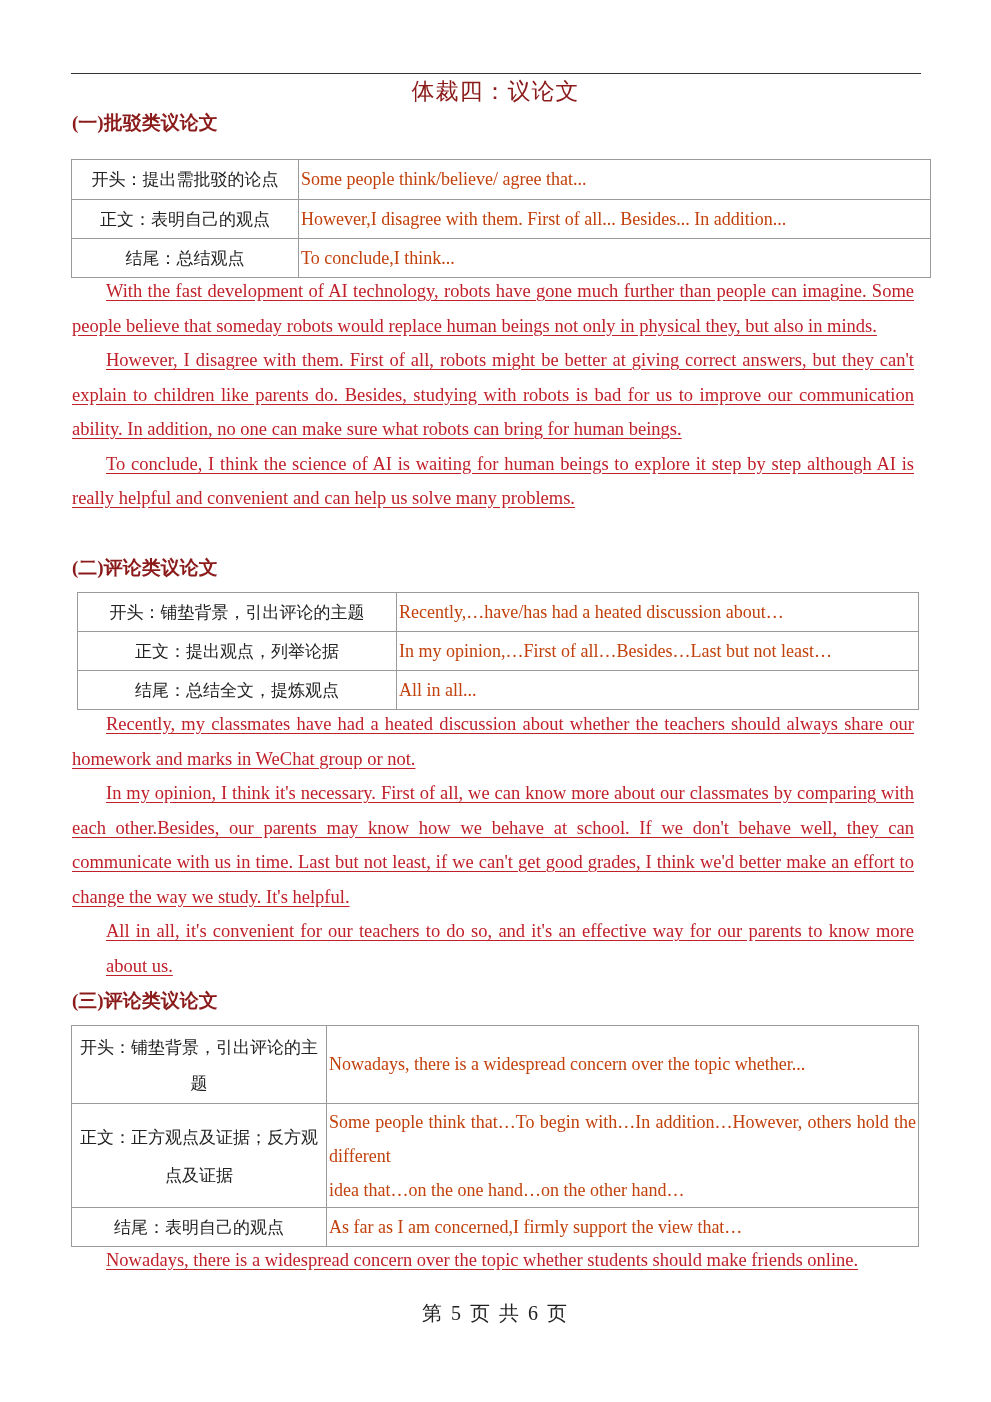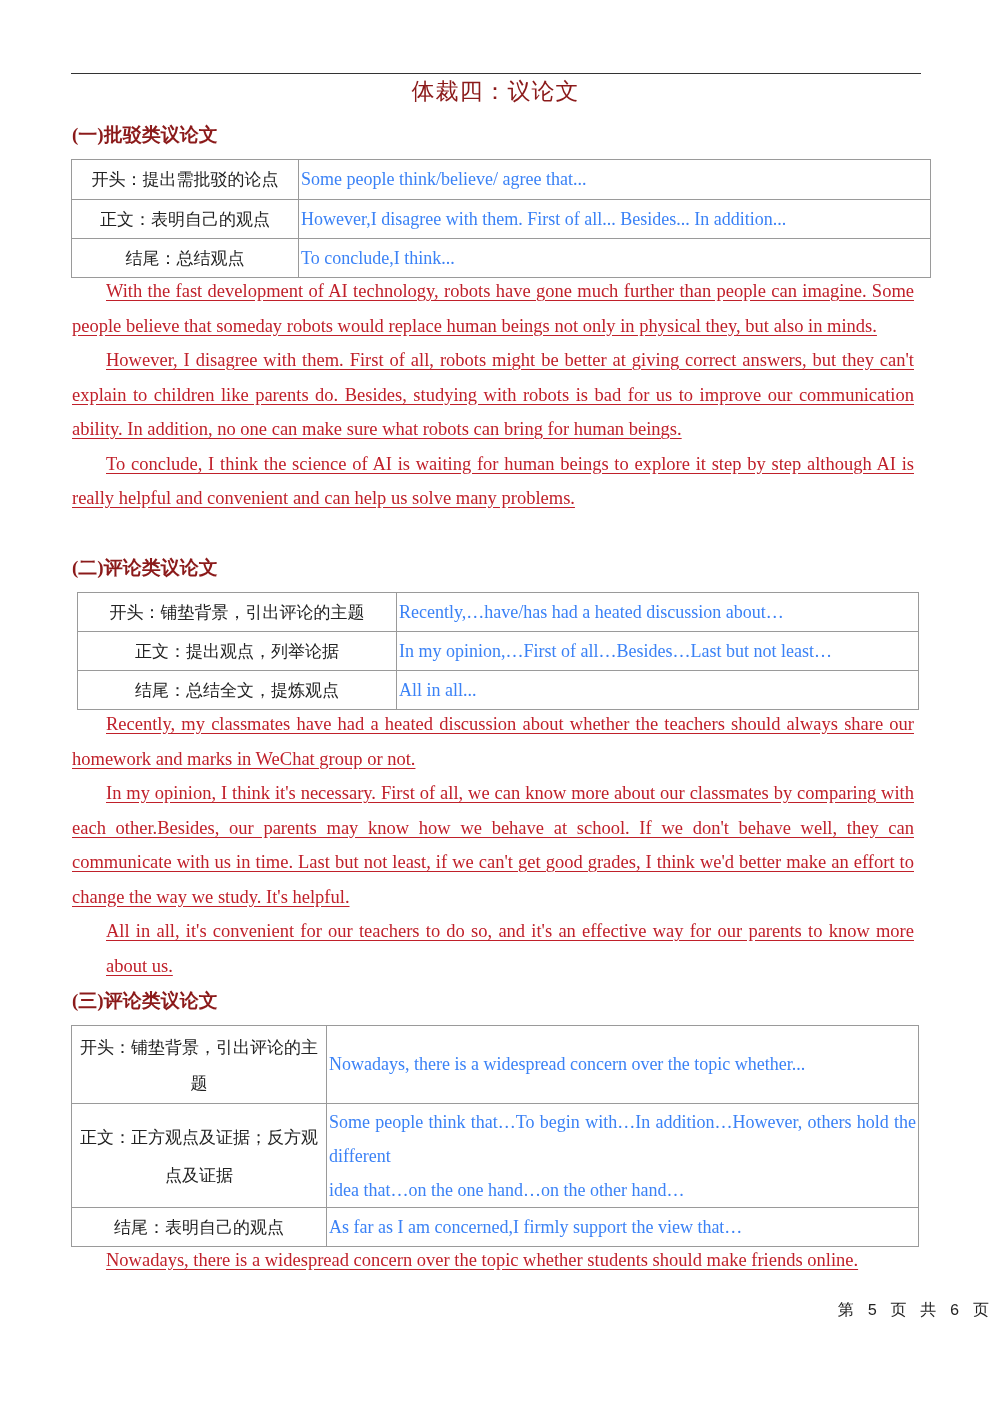--- a/index.html
+++ b/index.html
@@ -4,37 +4,37 @@
 <style>
   html, body { margin: 0; padding: 0; background: #ffffff; }
   body { width: 991px; height: 1402px; position: relative; overflow: hidden;
          font-family: "Liberation Serif", "DejaVu Serif", serif; color: #111; }
   .page { position: absolute; left: 0; top: 0; width: 877px; height: 1402px; }
   .top-rule { position: absolute; left: 71px; top: 73px; width: 850px; height: 0; border-top: 1.5px solid #333; }
   .doc-title { position: absolute; left: 0; width: 991px; top: 76px; text-align: center;
                font-size: 23px; color: #8b1a1a; letter-spacing: 1px; }
   .section-h { position: absolute; left: 72px; font-size: 19px; color: #8b1a1a; font-weight: bold; }
   table.tpl { position: absolute; border-collapse: collapse; font-size: 18px; }
-  table.tpl td { border: 1px solid #9a9a9a; padding: 0 2px; vertical-align: middle; color: #3b82f6; }
+  table.tpl td { border: 1px solid #9a9a9a; padding: 0 2px; vertical-align: middle; color: #c2410c; }
   table.tpl td.cn { font-family: "DejaVu Sans", sans-serif; font-size: 17px; color: #222; text-align: center; }
   .essay { position: absolute; left: 72px; width: 842px; color: #c0202a; font-size: 18.5px;
            line-height: 34.5px; text-align: justify; }
   .essay p { margin: 0; text-indent: 34px; }
   .essay span.u { text-decoration: underline; text-decoration-color: #c0202a; text-underline-offset: 3px; }
-  .footer { position: absolute; left: 0; width: 991px; top: 1300px; text-align: right; font-size: 16px;
-            font-family: Liberation Mono, monospace; color: #222; letter-spacing: 2px; }
+  .footer { position: absolute; left: 0; width: 991px; top: 1300px; text-align: center; font-size: 20px;
+            font-family: Liberation Serif, serif; color: #222; letter-spacing: 2px; }
 </style>
 </head>
 <body>
 
 <div class="page">
   <div class="top-rule"></div>
   <div class="doc-title">体裁四：议论文</div>
 
-  <div class="section-h" style="top:122px;text-align:right;">(一)批驳类议论文</div>
+  <div class="section-h" style="top:110px;text-align:right;">(一)批驳类议论文</div>
   <table class="tpl" style="left:71px; top:159px; width:860px;">
     <tbody>
         <tr style="height:40px;">
       <td class="cn" style="width:222px;">开头：提出需批驳的论点</td>
       <td>Some people think/believe/ agree that...</td>
     </tr>
     <tr style="height:39px;">
       <td class="cn">正文：表明自己的观点</td>
       <td>However,I disagree with them. First of all... Besides... In addition...</td>
     </tr>

